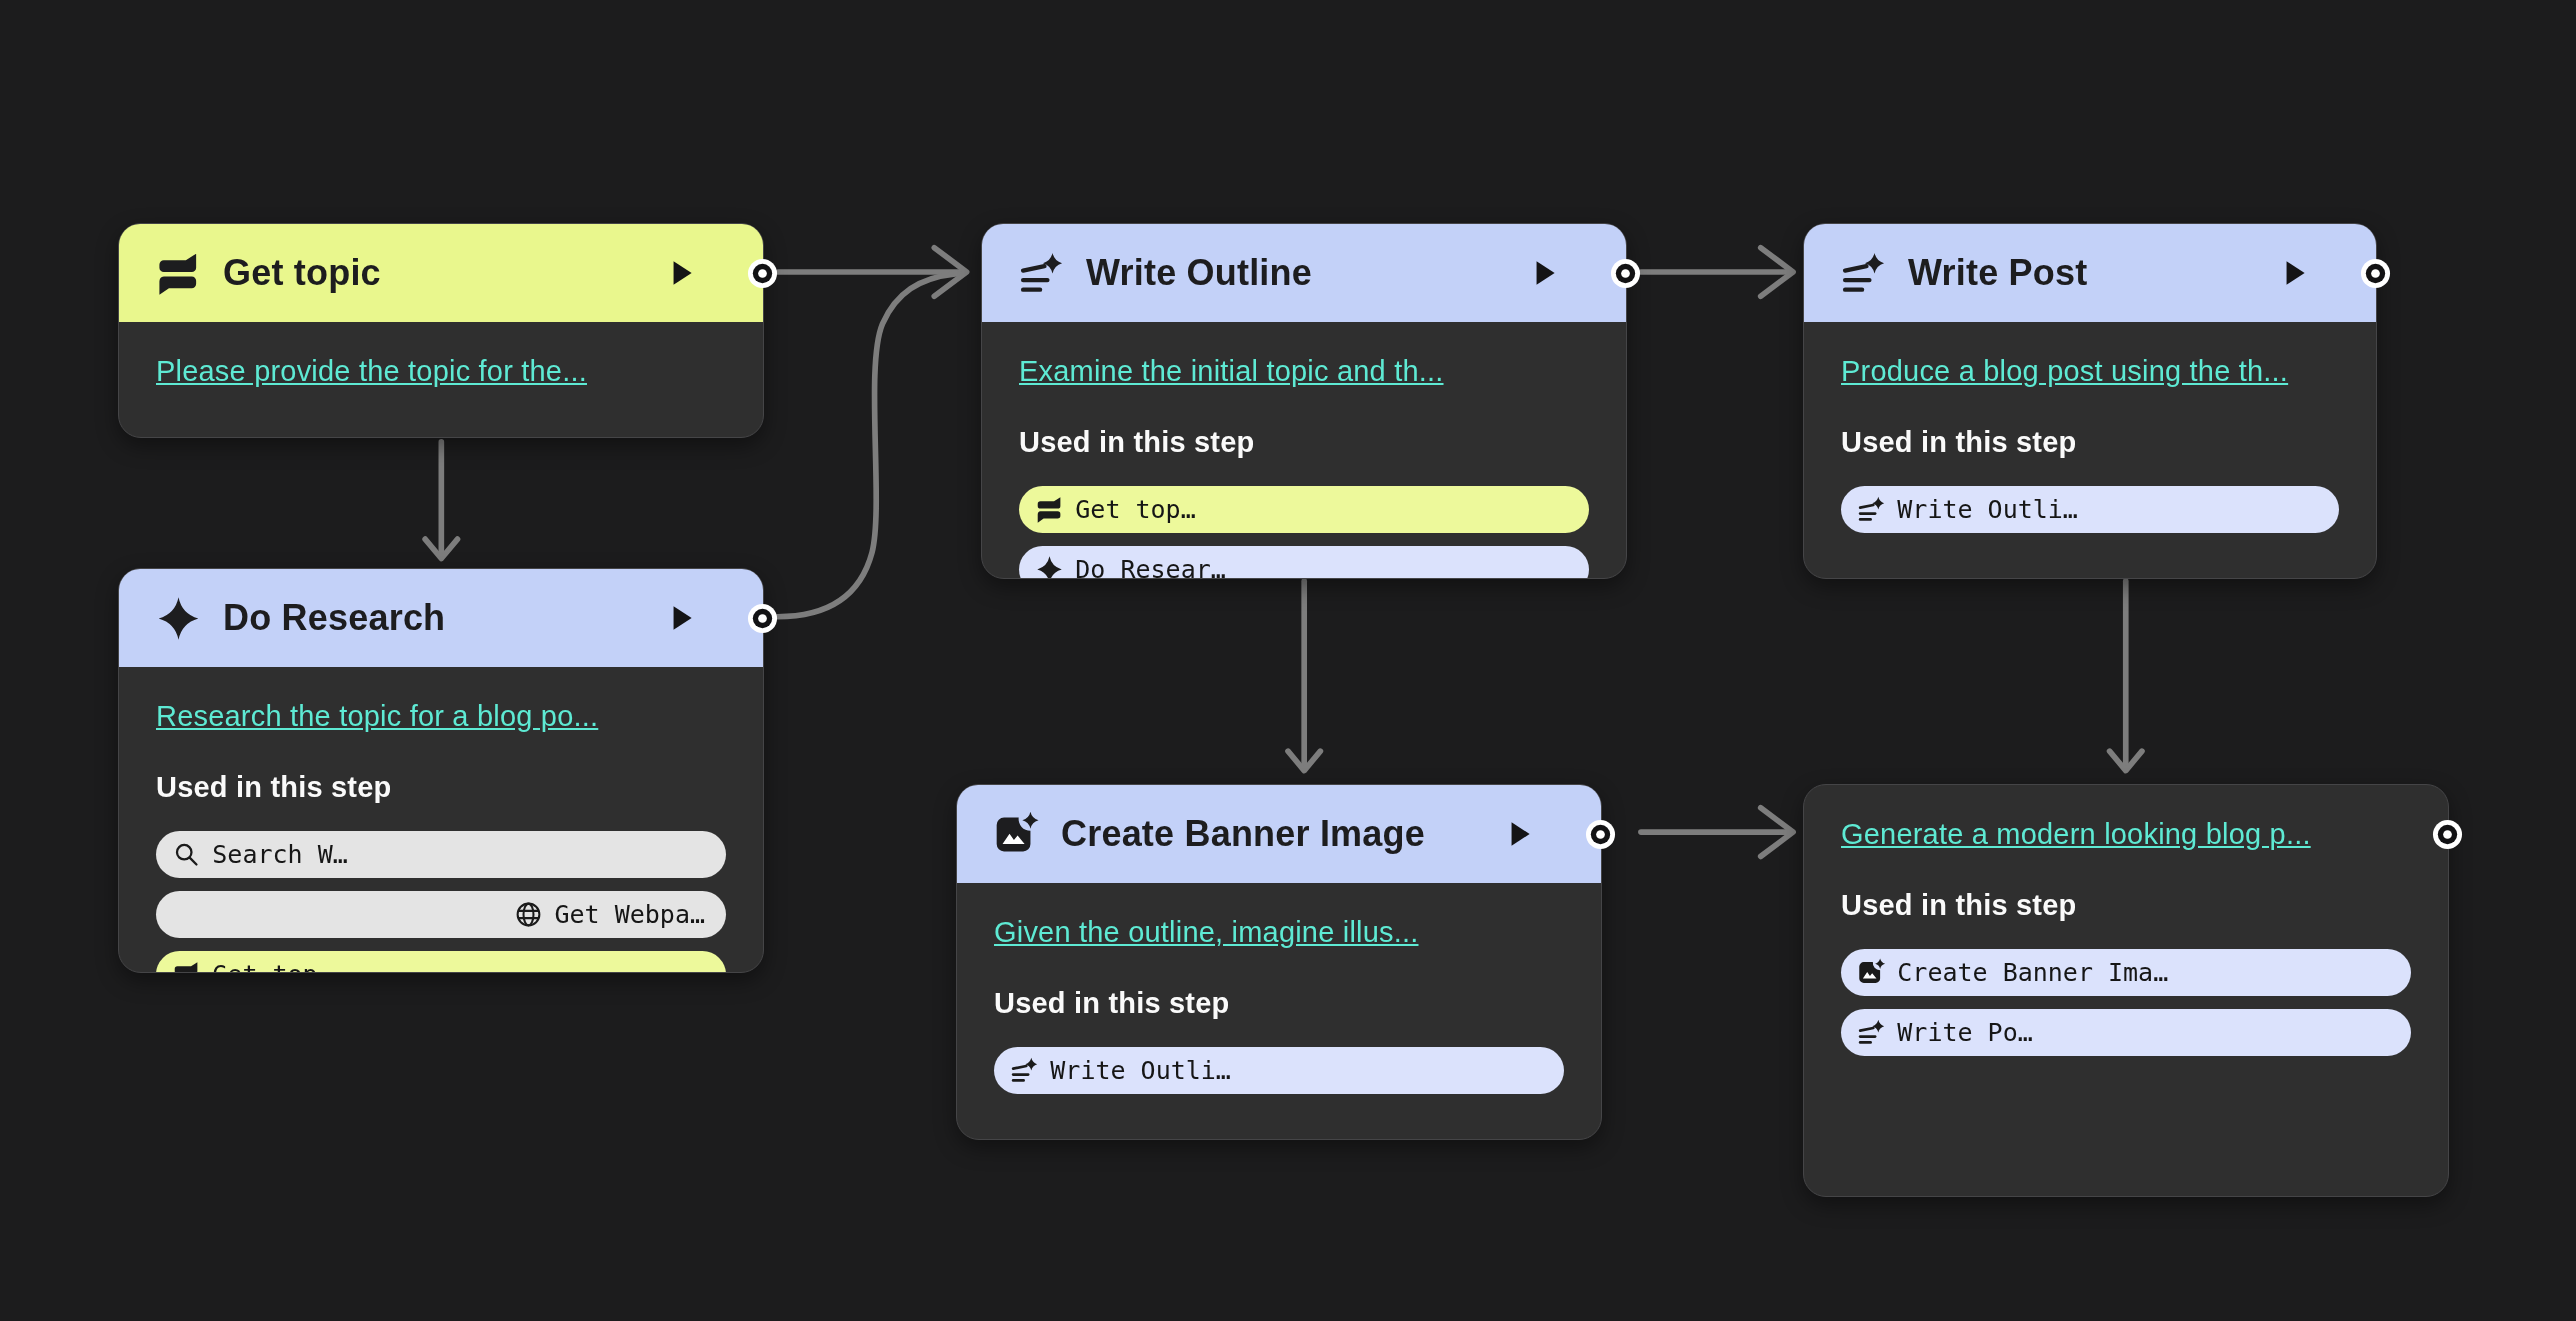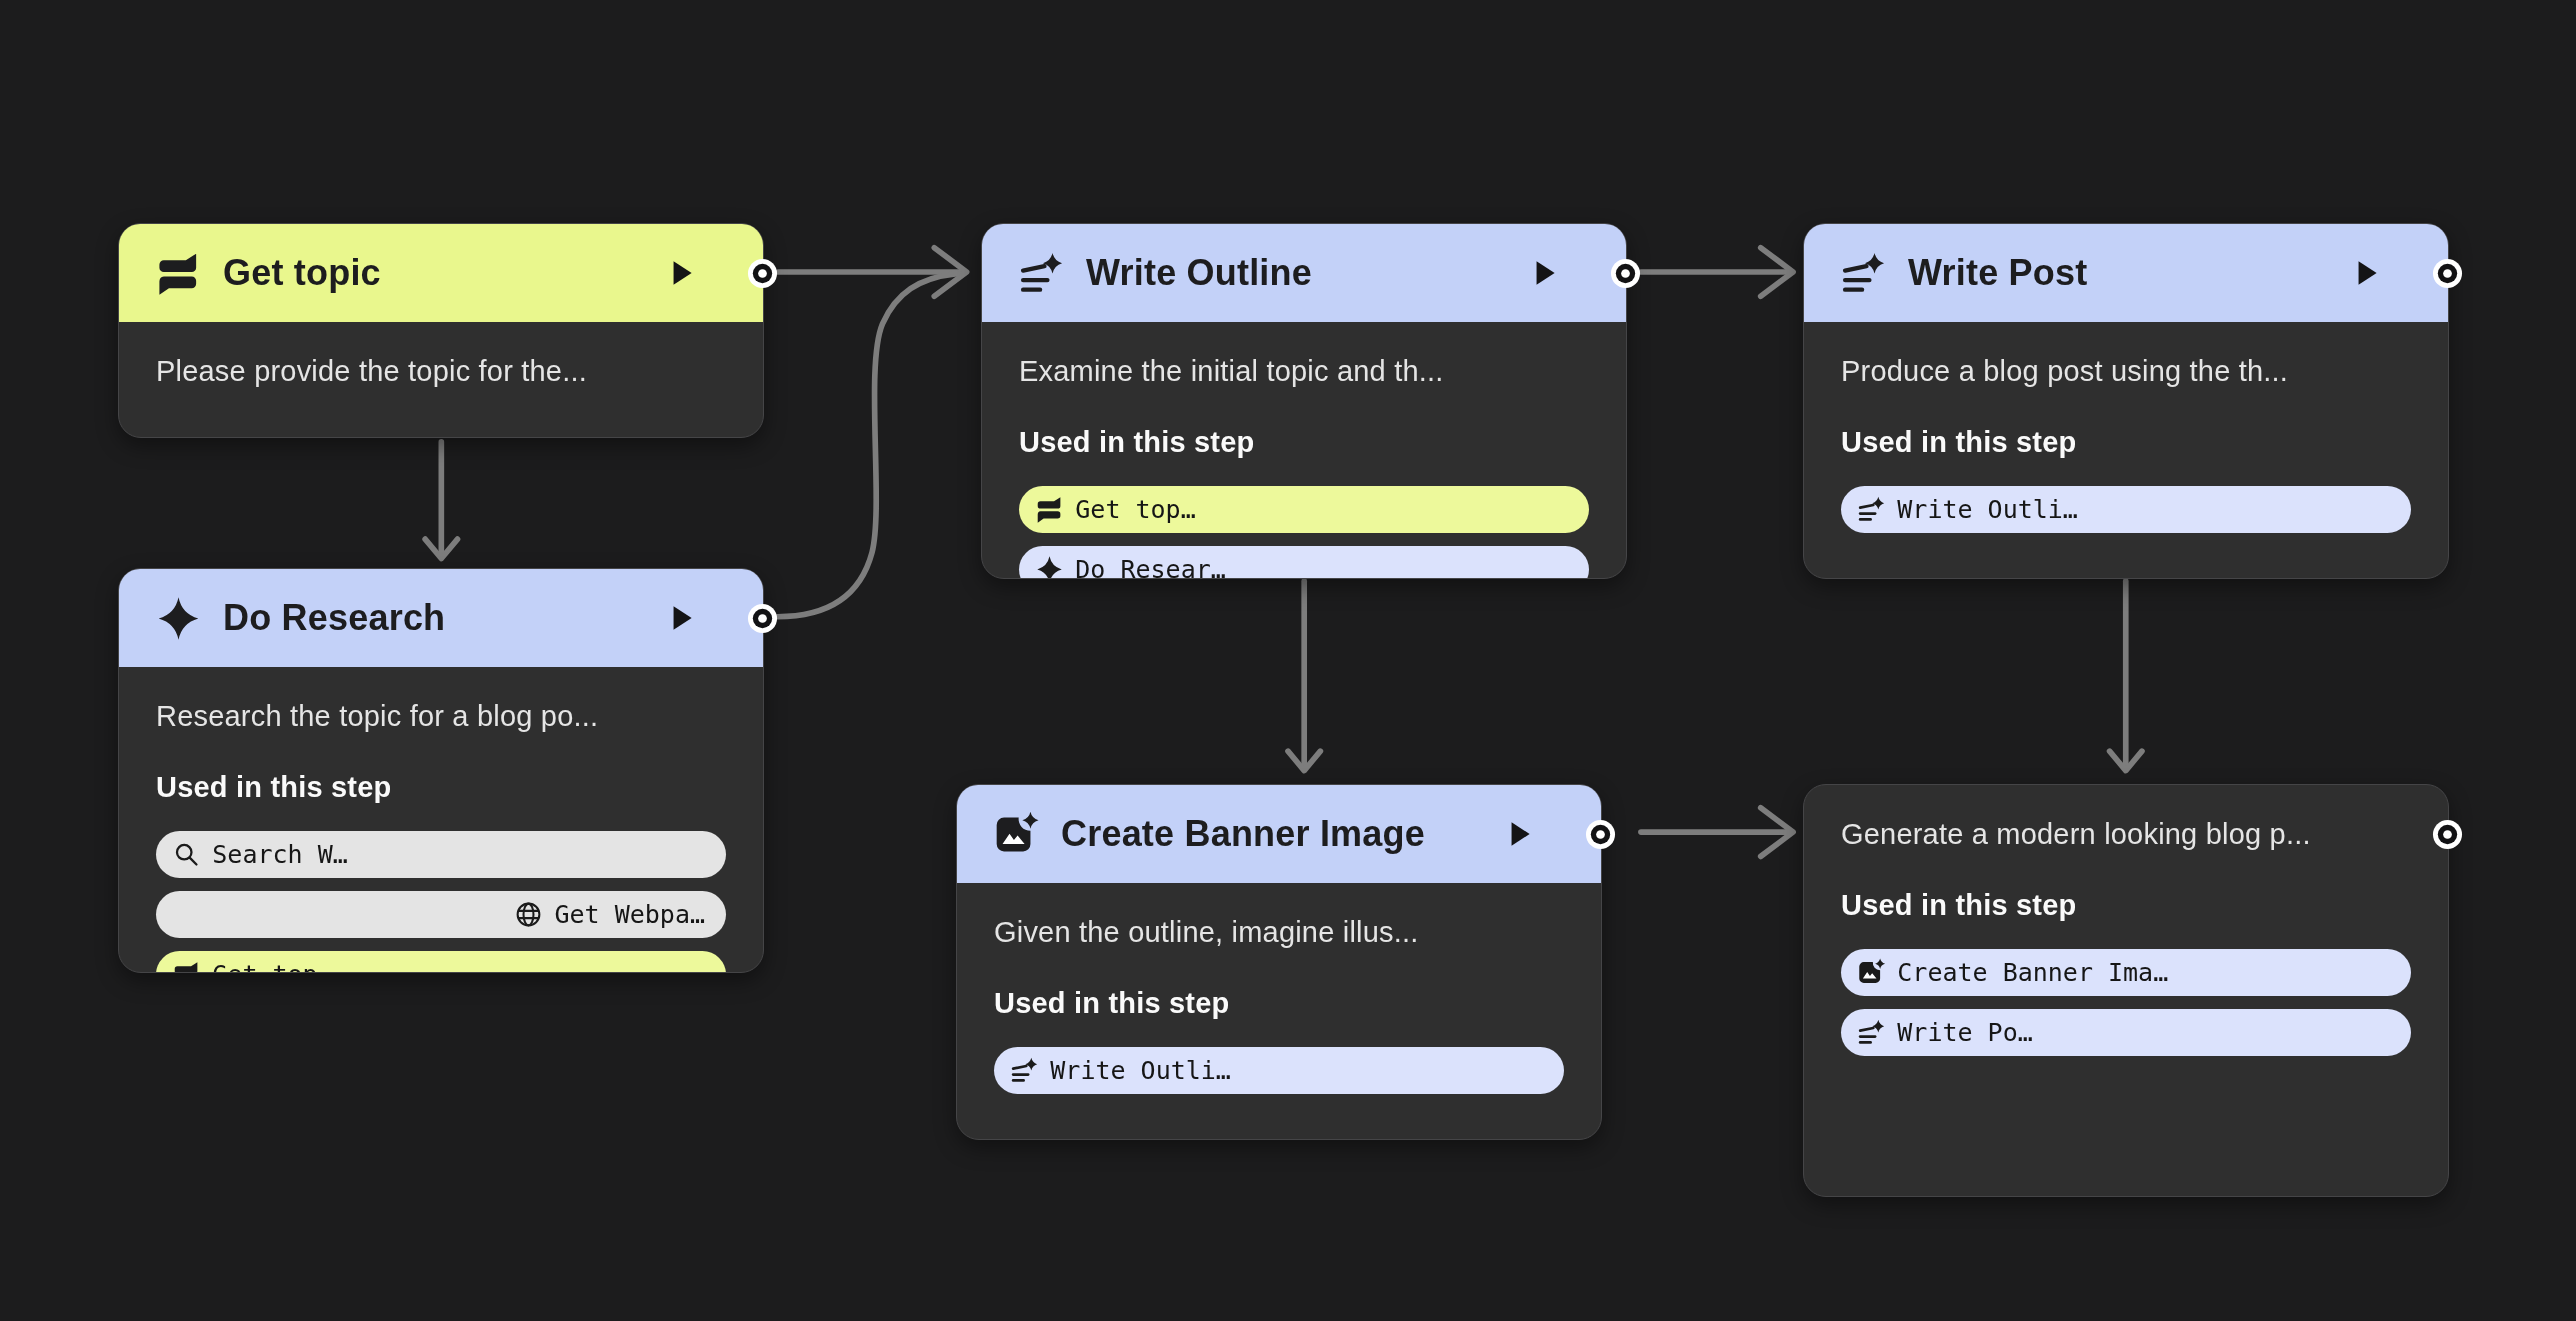--- a/index.html
+++ b/index.html
@@ -15,21 +15,21 @@
   .node-header{height:98px;display:flex;align-items:center;
         padding:0 65px 0 36px;box-sizing:border-box;gap:21px;color:#1d1d1f;}
   .hicon{width:47px;height:47px;flex:0 0 auto;color:#1d1d1f;}
   .hicon svg{width:100%;height:100%;display:block;}
   .title{font-size:36px;font-weight:600;letter-spacing:0.2px;white-space:nowrap;color:#1d1d1f;}
   .play{margin-left:auto;width:34px;height:34px;flex:0 0 auto;cursor:pointer;}
   .play svg{width:100%;height:100%;display:block;}
   .port{position:absolute;right:-15.4px;top:34px;width:31px;height:31px;}
   .port svg{width:100%;height:100%;display:block;}
   .node-body{padding:32px 37px 0 37px;}
-  .desc{font-size:29px;color:#e5e5e5;letter-spacing:0.2px;white-space:nowrap;line-height:1.2;}
+  .desc{font-size:29px;color:#5eead4;letter-spacing:0.2px;white-space:nowrap;line-height:1.2;text-decoration:underline;}
   .used{margin-top:37px;font-size:29px;font-weight:700;color:#fafafa;letter-spacing:0.2px;}
   .chips{margin-top:27.5px;display:flex;flex-wrap:wrap;gap:13px 16px;max-width:572px;flex-direction:column;}
   .chip{display:inline-flex;align-items:center;gap:11.3px;height:47px;
         padding:0 21px 0 16px;border-radius:26px;background:#e4e4e4;
         font-family:"DejaVu Sans Mono","Liberation Mono",monospace;
         font-size:25px;color:#161616;cursor:pointer;white-space:nowrap;}
   .cicon{width:29px;height:29px;flex:0 0 auto;color:#1b1b1b;}
   .cicon svg{width:100%;height:100%;display:block;}
   .defs{position:absolute;width:0;height:0;overflow:hidden;}
 </style>
@@ -233,21 +233,21 @@
         </div>
       </div>
     </div>
     <span class="port">
         <svg viewBox="0 0 38 38" width="31" height="31">
           <use href="#i-port"></use>
         </svg>
       </span>
   </div>
 
-  <div class="node" style="left:1803px;top:223px;width:646px;height:356px;">
+  <div class="node" style="left:1803px;top:223px;width:574px;height:356px;">
     <div class="node-inner">
       <div class="node-header" style="background: rgb(195, 209, 248);">
         <span class="hicon">
             <svg viewBox="0 0 58 58" width="47" height="47">
               <use href="#i-writing-spark"></use>
             </svg>
           </span>
         <span class="title">Write Post</span>
         <span class="play">
             <svg viewBox="0 0 42 42" width="34" height="34">

